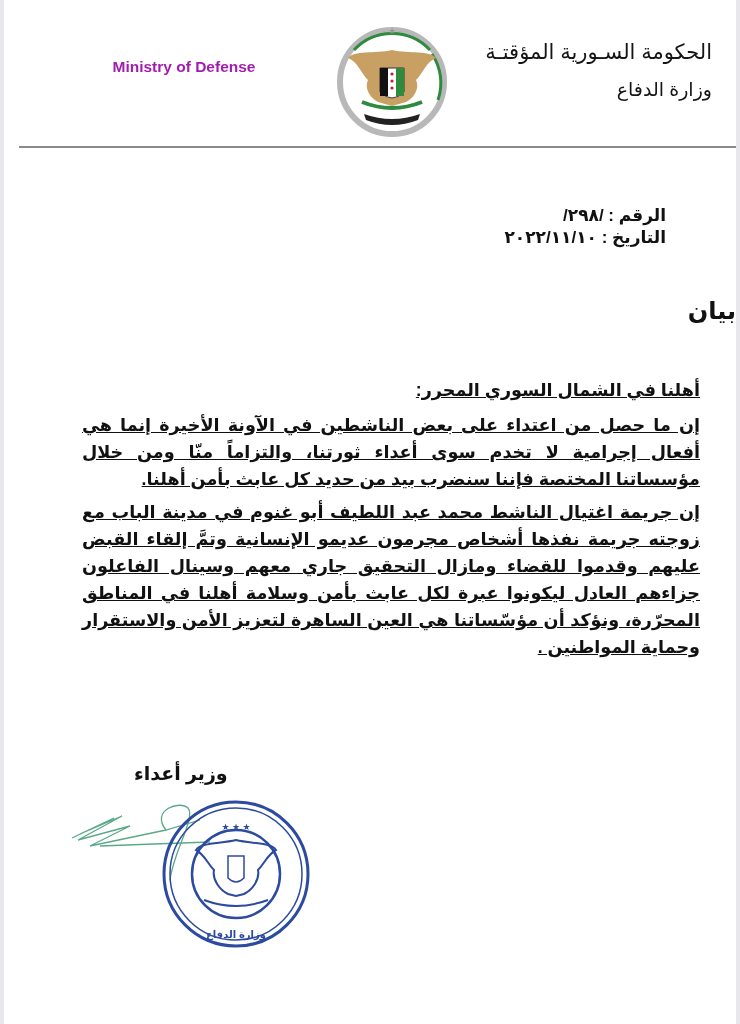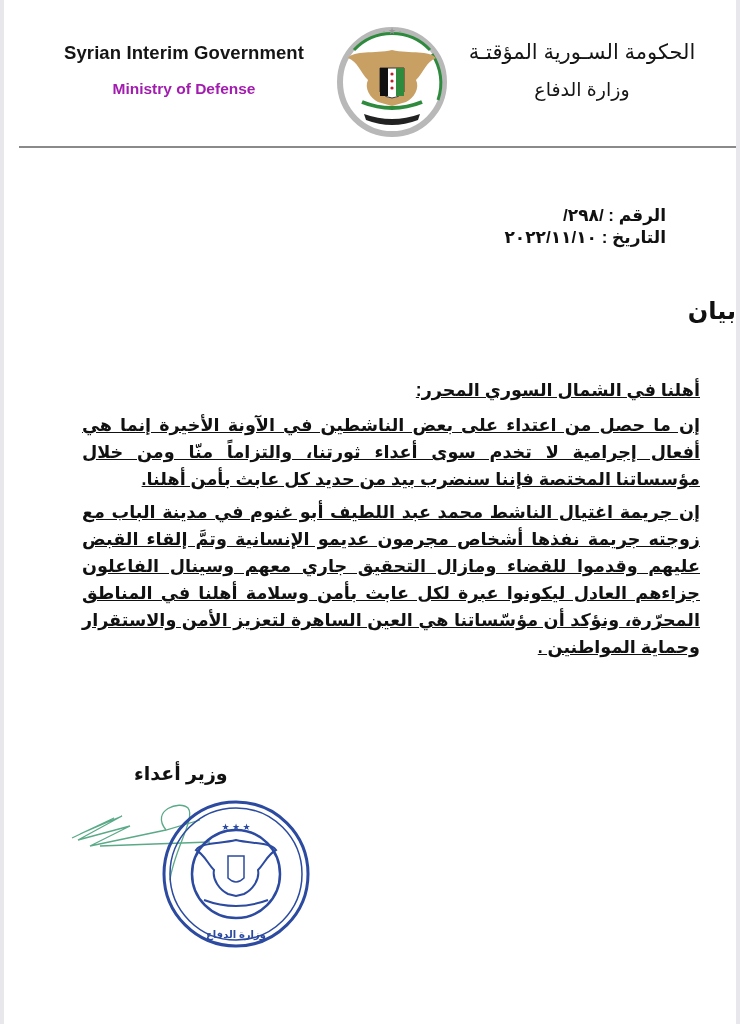--- a/index.html
+++ b/index.html
@@ -9,21 +9,21 @@
       font-family: "Liberation Sans", "DejaVu Sans", sans-serif;
       color: #111;
     }
     .page {
       position: absolute; left: 4px; top: 0; width: 732px; height: 1024px;
       background: #ffffff;
     }
     .hdr-en { position: absolute; left: 40px; top: 42px; width: 280px; text-align: center; }
     .hdr-en .l1 { font-size: 18.5px; font-weight: 600; letter-spacing: 0.1px; color: #151515; }
     .hdr-en .l2 { font-size: 15.5px; font-weight: 700; margin-top: 16px; color: #a21caf; }
-    .hdr-ar { position: absolute; right: 24px; top: 40px; width: 260px; text-align: center; direction: rtl; }
+    .hdr-ar { position: absolute; right: 24px; top: 40px; width: 260px; text-align: right; direction: rtl; }
     .hdr-ar .l1 { font-size: 21px; color: #151515; }
     .hdr-ar .l2 { font-size: 19px; margin-top: 14px; color: #151515; }
     .logo { position: absolute; left: 330px; top: 10px; width: 116px; height: 130px; }
     .hdr-rule { position: absolute; left: 15px; right: 0; top: 146px; height: 2px; background: #8a8a8a; }
 
     .ref { position: absolute; right: 70px; top: 205px; direction: rtl; text-align: right; font-size: 17px; font-weight: bold; line-height: 22px; }
 
     .title { position: absolute; left: 0; right: 0; top: 297px; font-size: 24px; font-weight: bold; direction: rtl; }
 
     .body-text {
@@ -36,21 +36,20 @@
 
     .sig-title { position: absolute; left: 130px; top: 762px; font-size: 19px; font-weight: bold; direction: rtl; }
     .stamp { position: absolute; left: 66px; top: 790px; width: 240px; height: 160px; }
   </style>
 </head>
 <body>
 
 <div class="page">
 
   <div class="hdr-en">
-    <div class="l1">Syrian Interim Government</div>
     <div class="l2">Ministry of Defense</div>
   </div>
 
   <div class="logo">
     <svg width="116" height="130" viewBox="0 0 116 130">
       <circle cx="58" cy="72" r="52" fill="none" stroke="#b8b8b8" stroke-width="6"></circle>
       <path d="M20 40 A52 52 0 0 1 96 40" fill="none" stroke="#2e8b3e" stroke-width="3"></path>
       <path d="M98 44 A52 52 0 0 1 104 90" fill="none" stroke="#2e8b3e" stroke-width="3"></path>
       <text x="58" y="24" font-size="9" text-anchor="middle" fill="#999">· ★ ·</text>
       <path d="M58 40 C40 44 20 40 14 48 C24 52 26 62 34 70 C30 78 36 88 44 92 L58 96 L72 92 C80 88 86 78 82 70 C90 62 92 52 102 48 C96 40 76 44 58 40Z" fill="#c9a063"></path>

